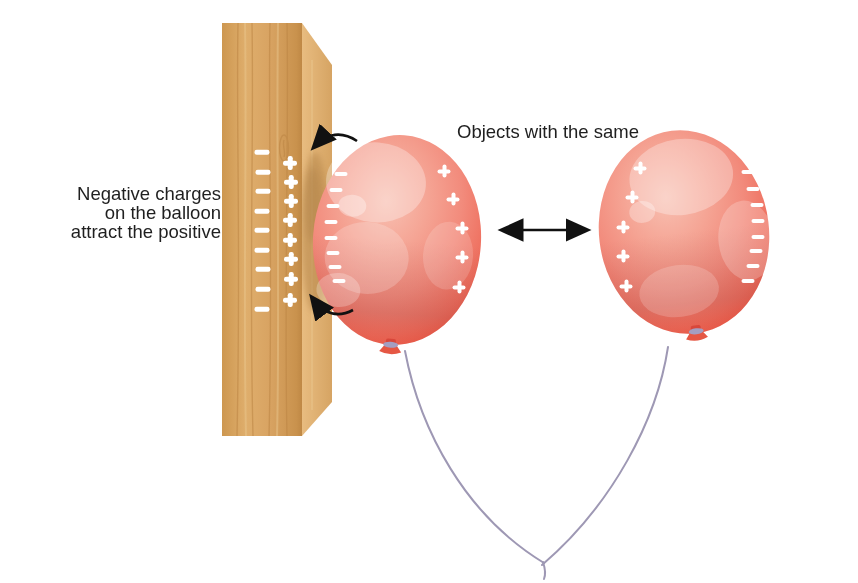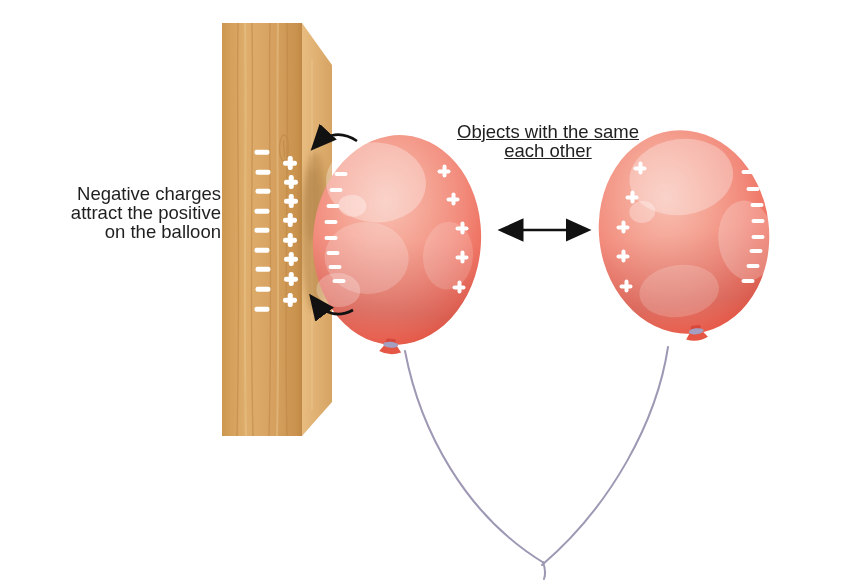--- a/index.html
+++ b/index.html
@@ -7,21 +7,21 @@
     position:relative;width:858px;height:583px;overflow:hidden;
     background:var(--background,#ffffff);
     font-family:"Liberation Sans", sans-serif;
   }
   .stage svg{position:absolute;left:0;top:0;}
   .caption{
     position:absolute;color:var(--text,#1f1f1f);
     font-size:18.5px;line-height:19px;white-space:nowrap;
   }
   .caption-attract{top:184px;right:637px;text-align:right;}
-  .caption-repel{top:122px;left:448px;width:200px;text-align:center;text-decoration:underline;}
+  .caption-repel{top:122px;left:448px;width:200px;text-align:center;}
   #charges-layer{position:absolute;left:0;top:0;width:858px;height:583px;pointer-events:none;}
   .mark{position:absolute;transform:translate(-50%,-50%);}
   .minus-mark{background:var(--charge-mark,#fff);border-radius:2.2px;}
   .plus-mark{background:transparent;}
   .plus-mark::before{
     content:"";position:absolute;left:0;top:50%;transform:translateY(-50%);
     width:100%;height:var(--t,4.5px);background:var(--charge-mark,#fff);border-radius:2.2px;
   }
   .plus-mark::after{
     content:"";position:absolute;top:0;left:50%;transform:translateX(-50%);
@@ -173,22 +173,21 @@
       <div class="mark minus-mark" style="left: 757px; top: 205px; width: 13px; height: 4px; --t: 4px;"></div>
       <div class="mark minus-mark" style="left: 758px; top: 221px; width: 13px; height: 4px; --t: 4px;"></div>
       <div class="mark minus-mark" style="left: 758px; top: 237px; width: 13px; height: 4px; --t: 4px;"></div>
       <div class="mark minus-mark" style="left: 756px; top: 251px; width: 13px; height: 4px; --t: 4px;"></div>
       <div class="mark minus-mark" style="left: 753px; top: 266px; width: 13px; height: 4px; --t: 4px;"></div>
       <div class="mark minus-mark" style="left: 748px; top: 281px; width: 13px; height: 4px; --t: 4px;"></div>
     </div>
 
   <div class="caption caption-attract">
     <div>Negative charges</div>
+    <div>on the balloon</div>
     <div>attract the positive</div>
-    <div>on the balloon</div>
   </div>
 
   <div class="caption caption-repel">
     <div>Objects with the same</div>
-    <div>each other</div>
   </div>
 
 </div>
 
 </body></html>

